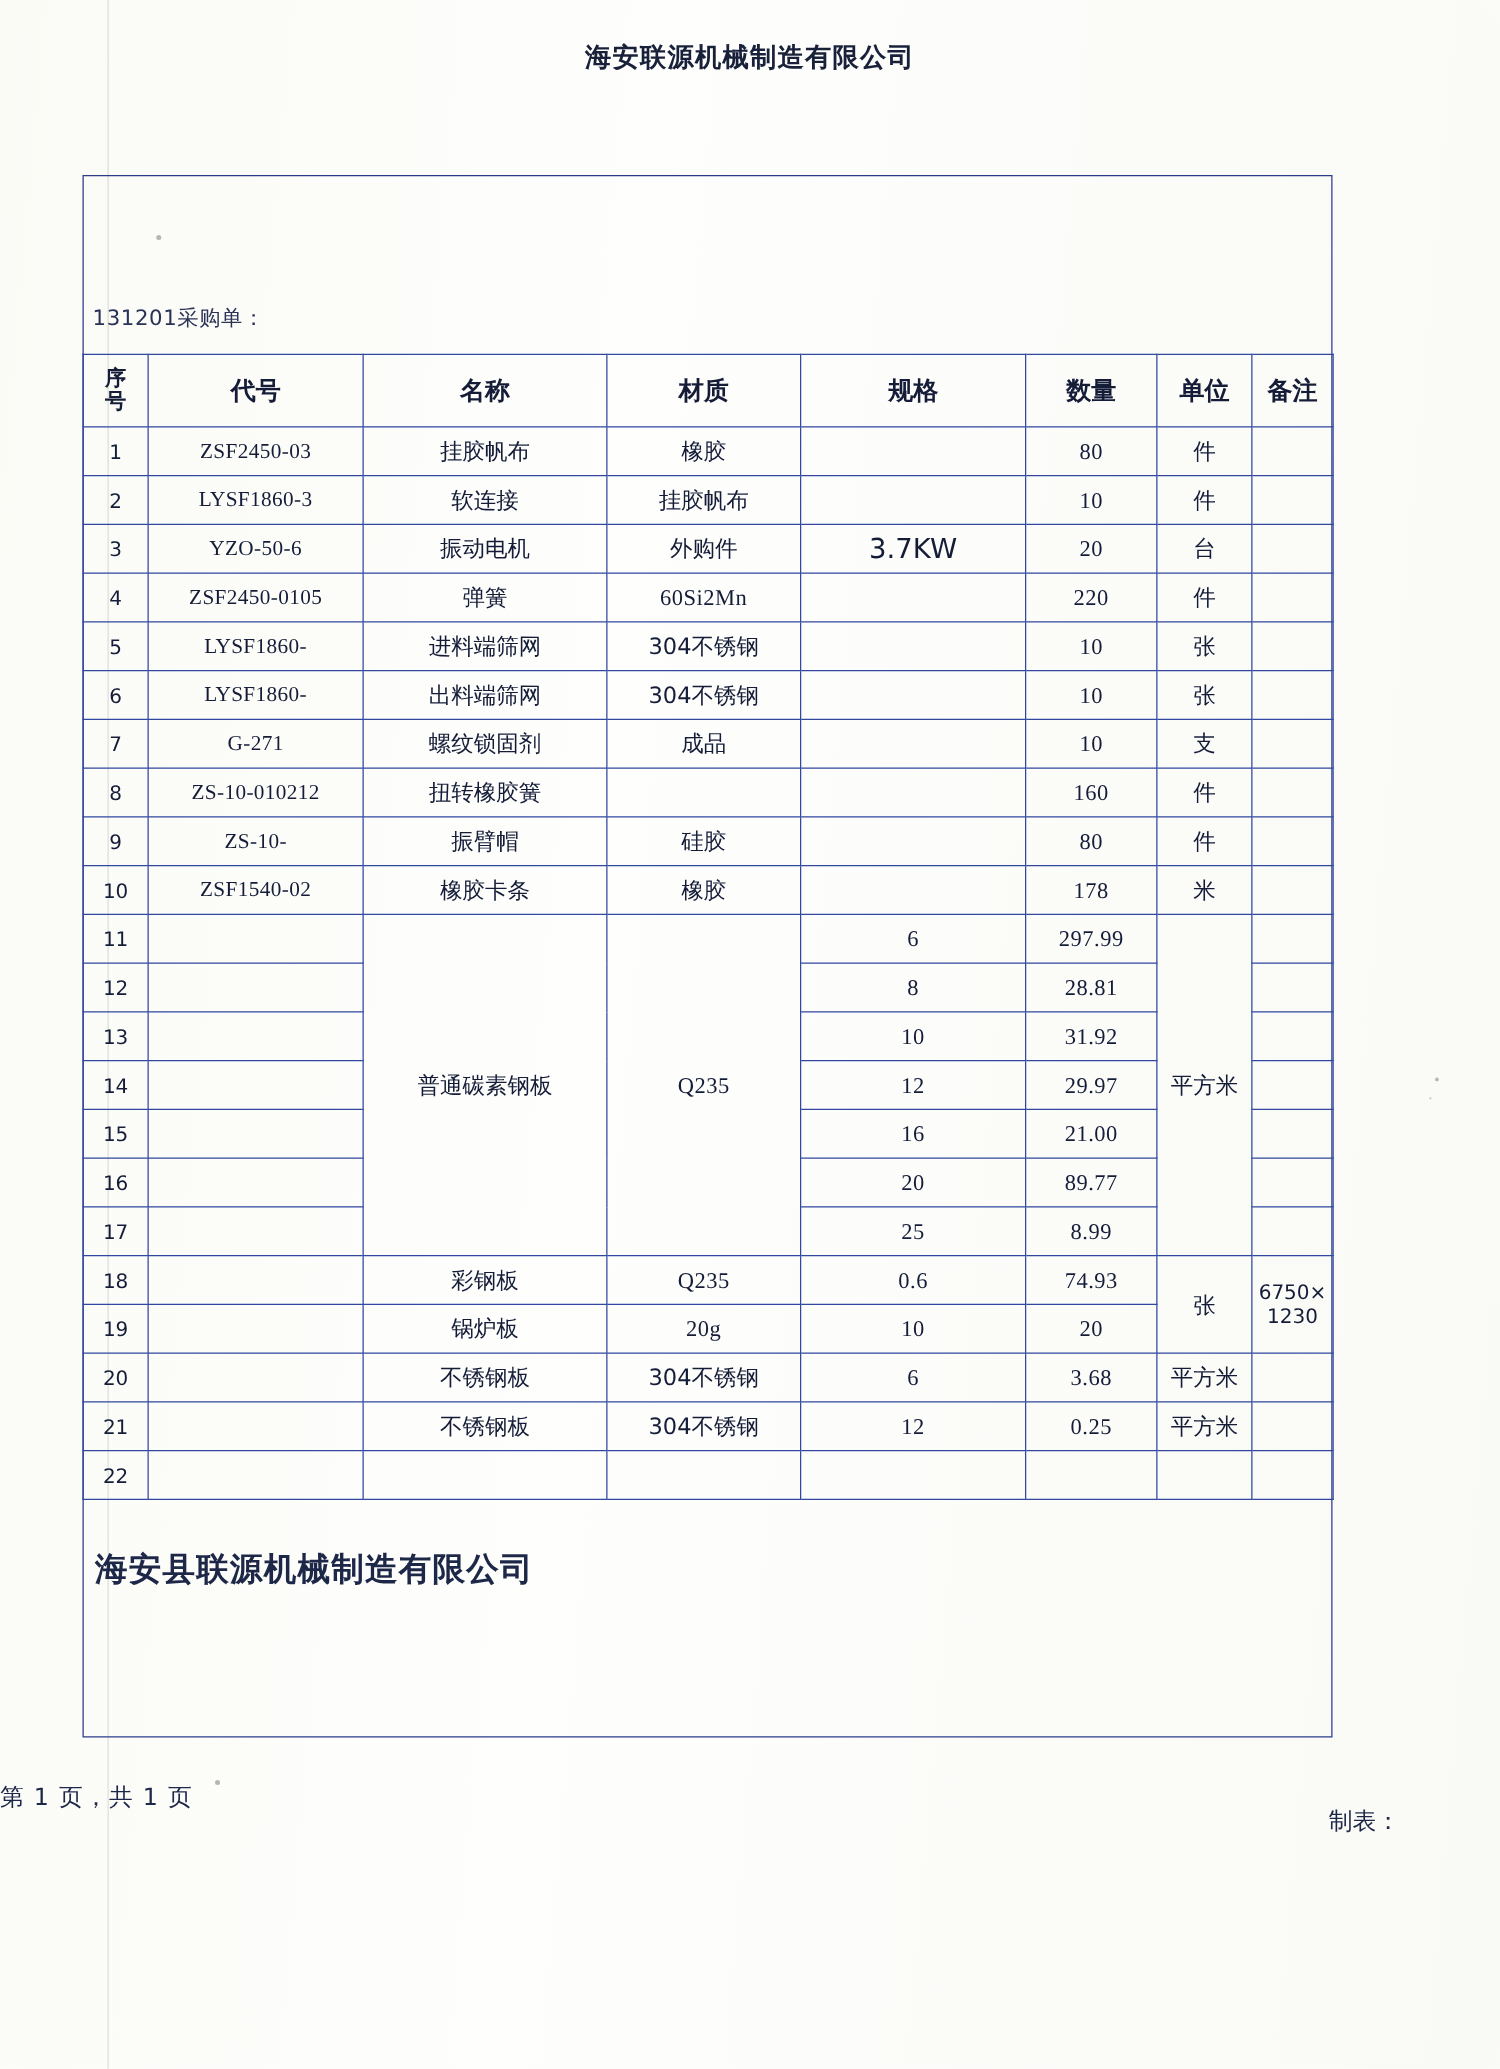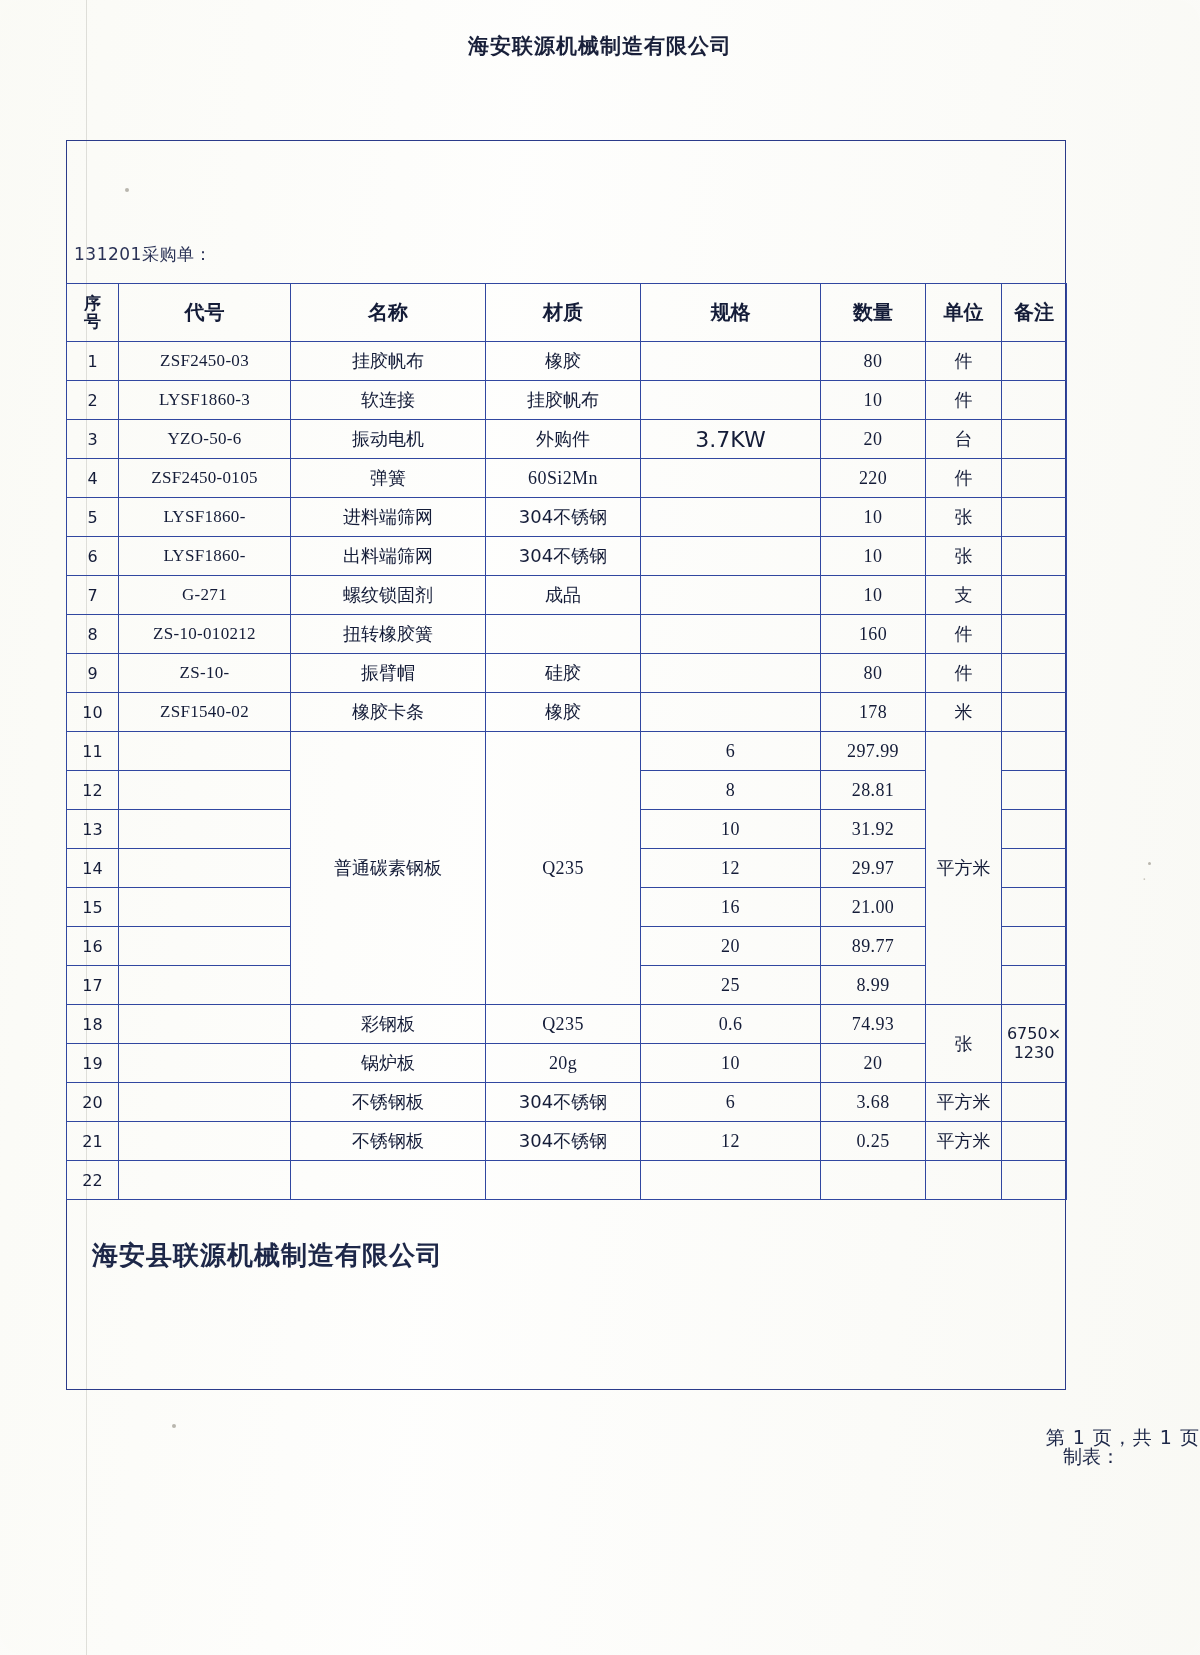--- a/index.html
+++ b/index.html
@@ -117,38 +117,37 @@
     top: 1238px;
     width: 900px;
     color: #1d2748;
   }
   .footer-title {
     font-size: 26px;
     font-weight: bold;
     font-family: "DejaVu Sans", sans-serif;
     letter-spacing: 1px;
     margin-bottom: 10px;
-    margin-left: 16px;
   }
   .footer-line {
     font-size: 19px;
     font-family: "DejaVu Sans", sans-serif;
     margin-bottom: 7px;
     letter-spacing: 0.3px;
   }
   .footer-line .lbl { }
   .footer-line .val { font-family: "Liberation Serif", serif; }
   .fax-gap { display: inline-block; width: 42px; }
 
   .page-num {
     position: absolute;
     left: 0;
     top: 1425px;
     width: 1200px;
-    text-align: right;
+    text-align: left;
     font-size: 19px;
     font-family: "DejaVu Sans", sans-serif;
     color: #1d2748;
     letter-spacing: 1px;
   }
   .maker {
     position: absolute;
     right: 80px;
     top: 1444px;
     font-size: 19px;

